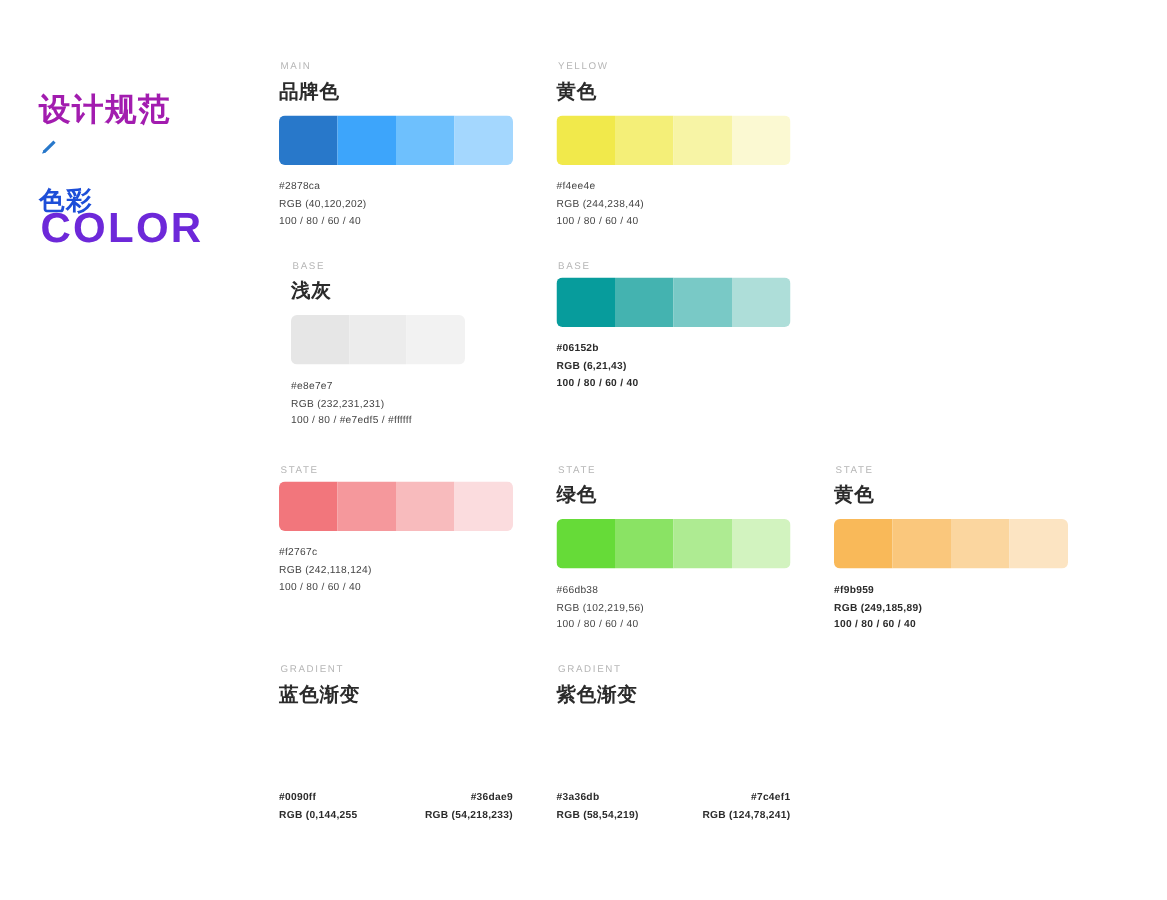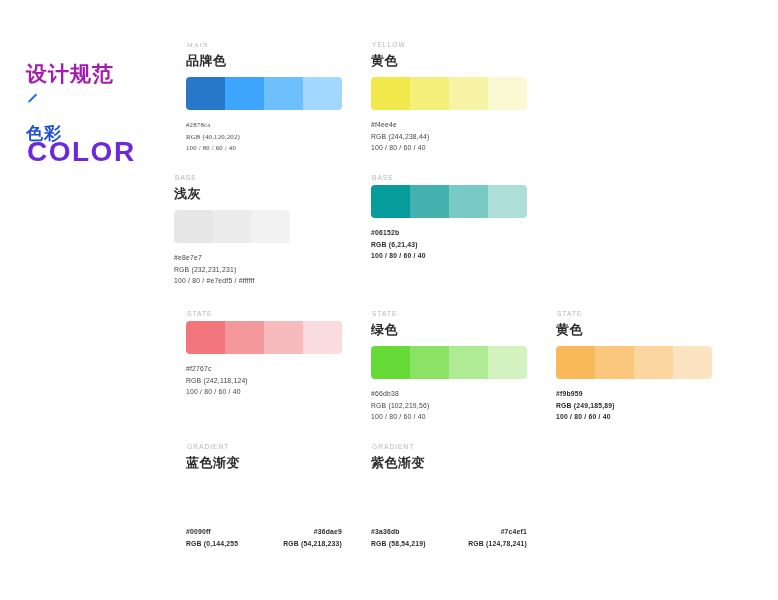--- a/index.html
+++ b/index.html
@@ -130,21 +130,21 @@
       <path d="M2.2 11.4 L3.0 9.2 L4.5 10.7 Z" fill="#2878ca"></path>
     </svg>
   </span>
   <div id="sub-title-wrap">
     <div id="watermark">COLOR</div>
     <div id="sub-title">色彩</div>
   </div>
 </div>
 
 <div id="palette-area">
-    <div class="palette" style="left: 186px; top: 40px; font-family: Liberation Serif, serif;">
+    <div class="palette" style="left: 186px; top: 40px;">
       <div class="cat-label">MAIN</div>
       <div class="group-name">品牌色</div>
       <div class="swatch">
         <div class="step" style="background: rgb(40, 120, 202);"></div>
         <div class="step" style="background: rgb(61, 165, 251);"></div>
         <div class="step" style="background: rgb(110, 192, 253);"></div>
         <div class="step" style="background: rgb(164, 215, 254);"></div>
       </div>
       <div class="meta">
         <div class="row">#2878ca</div>
@@ -160,21 +160,21 @@
         <div class="step" style="background: rgb(244, 239, 120);"></div>
         <div class="step" style="background: rgb(247, 244, 165);"></div>
         <div class="step" style="background: rgb(251, 249, 210);"></div>
       </div>
       <div class="meta">
         <div class="row">#f4ee4e</div>
         <div class="row">RGB (244,238,44)</div>
         <div class="row">100 / 80 / 60 / 40</div>
       </div>
     </div>
-    <div class="palette" style="left: 174px; top: 173px;">
+    <div class="palette" style="left: 194px; top: 173px;">
       <div class="cat-label">BASE</div>
       <div class="group-name">浅灰</div>
       <div class="swatch" style="width: 116px;">
         <div class="step" style="background: rgb(230, 230, 230);"></div>
         <div class="step" style="background: rgb(236, 236, 236);"></div>
         <div class="step" style="background: rgb(242, 242, 242);"></div>
       </div>
       <div class="meta">
         <div class="row">#e8e7e7</div>
         <div class="row">RGB (232,231,231)</div>

